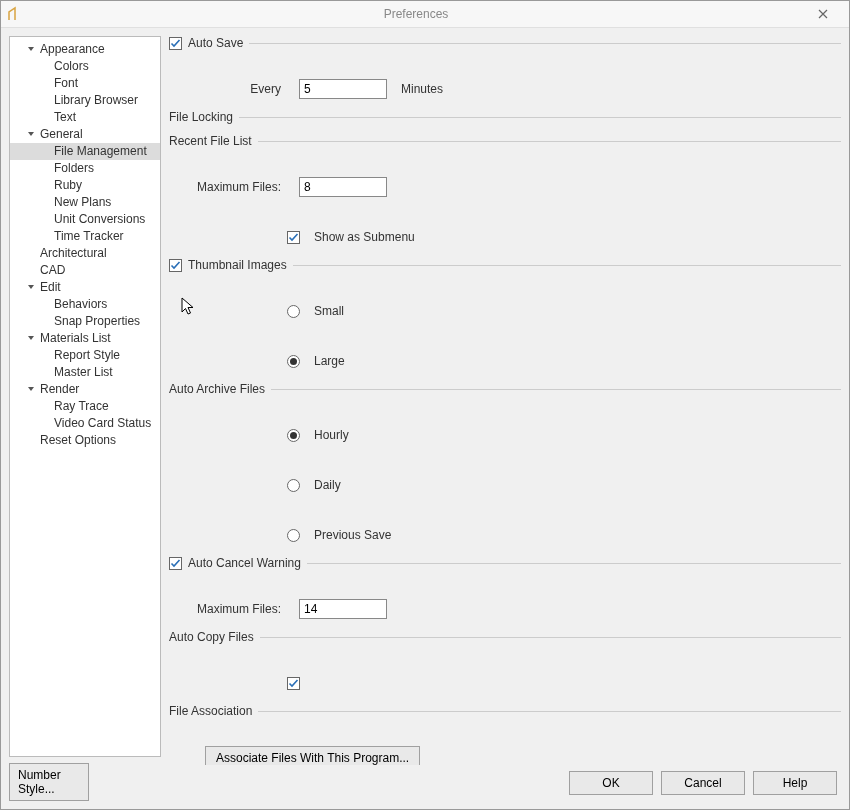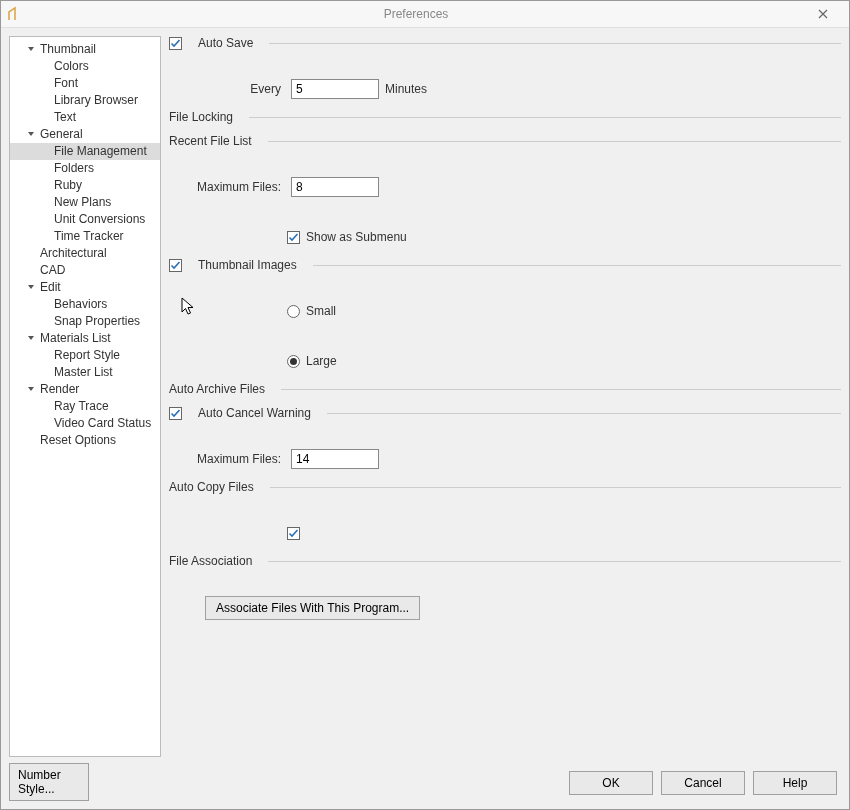--- a/index.html
+++ b/index.html
@@ -114,38 +114,38 @@
     overflow: auto;
   }
 
   .section {
     margin-bottom: 10px;
   }
   .section-header {
     display: flex;
     align-items: center;
     margin-bottom: 6px;
-    gap: 16px;
+    gap: 6px;
   }
   .section-rule {
     flex: 1;
     height: 1px;
     background: #ccc;
   }
   .section-title {
     color: #333;
     white-space: nowrap;
   }
   .section-body {
     padding-left: 118px;
   }
   .row {
     display: flex;
     align-items: center;
-    gap: 6px;
+    gap: 14px;
     margin-bottom: 6px;
     min-height: 22px;
     margin-top: 28px;
   }
   .row.labelled {
     margin-left: -118px;
   }
   .row .rlabel {
     width: 112px;
     text-align: right;
@@ -255,21 +255,21 @@
   </div>
 
   <div class="body">
 
     <div class="sidebar">
       <div class="tree" id="tree">
           <div class="item indent1">
             <span class="arrow"><svg width="8" height="8" viewBox="0 0 8 8">
                 <path d="M1 2 L7 2 L4 6 Z" fill="#555"></path>
               </svg></span>
-            <span class="label">Thumbnail</span>
+            <span class="label">Appearance</span>
           </div>
           <div class="item indent2">
             <span class="label">Colors</span>
           </div>
           <div class="item indent2">
             <span class="label">Font</span>
           </div>
           <div class="item indent2">
             <span class="label">Library Browser</span>
           </div>
@@ -425,20 +425,40 @@
                 </span>
               <span class="opt-label">Large</span>
             </div>
           </div>
         </div>
 
         <div class="section">
           <div class="section-header">
             <span class="section-title">Auto Archive Files</span>
             <span class="section-rule"></span>
+          </div>
+          <div class="section-body">
+            <div class="row">
+              <span class="rb selected">
+                  <span class="dot"></span>
+                </span>
+              <span class="opt-label">Hourly</span>
+            </div>
+            <div class="row">
+              <span class="rb">
+                  <span class="dot"></span>
+                </span>
+              <span class="opt-label">Daily</span>
+            </div>
+            <div class="row">
+              <span class="rb">
+                  <span class="dot"></span>
+                </span>
+              <span class="opt-label">Previous Save</span>
+            </div>
           </div>
         </div>
 
         <div class="section">
           <div class="section-header">
             <span class="cb checked">
               <svg viewBox="0 0 11 11">
                   <path d="M1.5 5.5 L4 8 L9.5 2" fill="none" stroke="#2a6fb7" stroke-width="1.6"></path>
                 </svg>
             </span>

